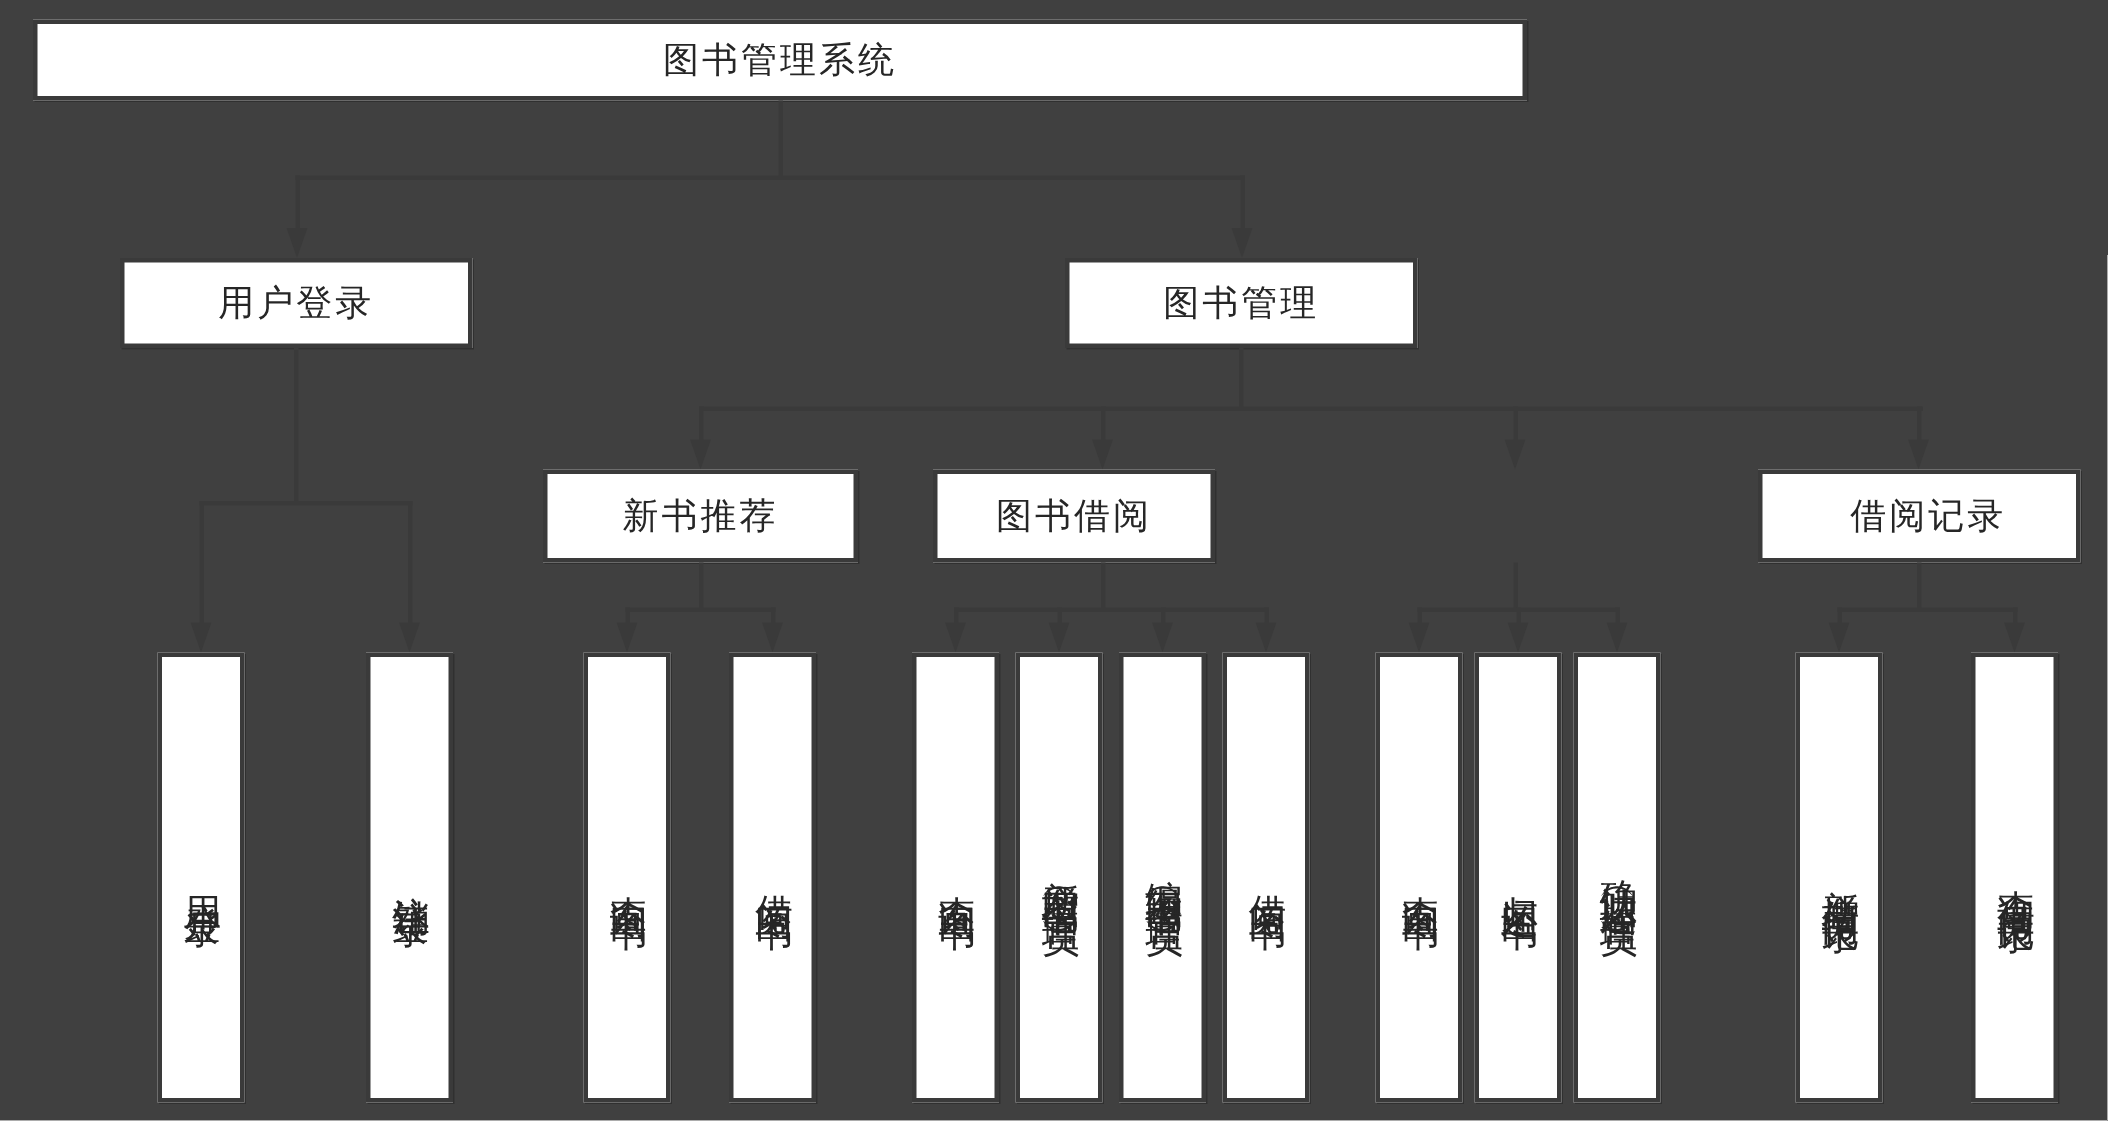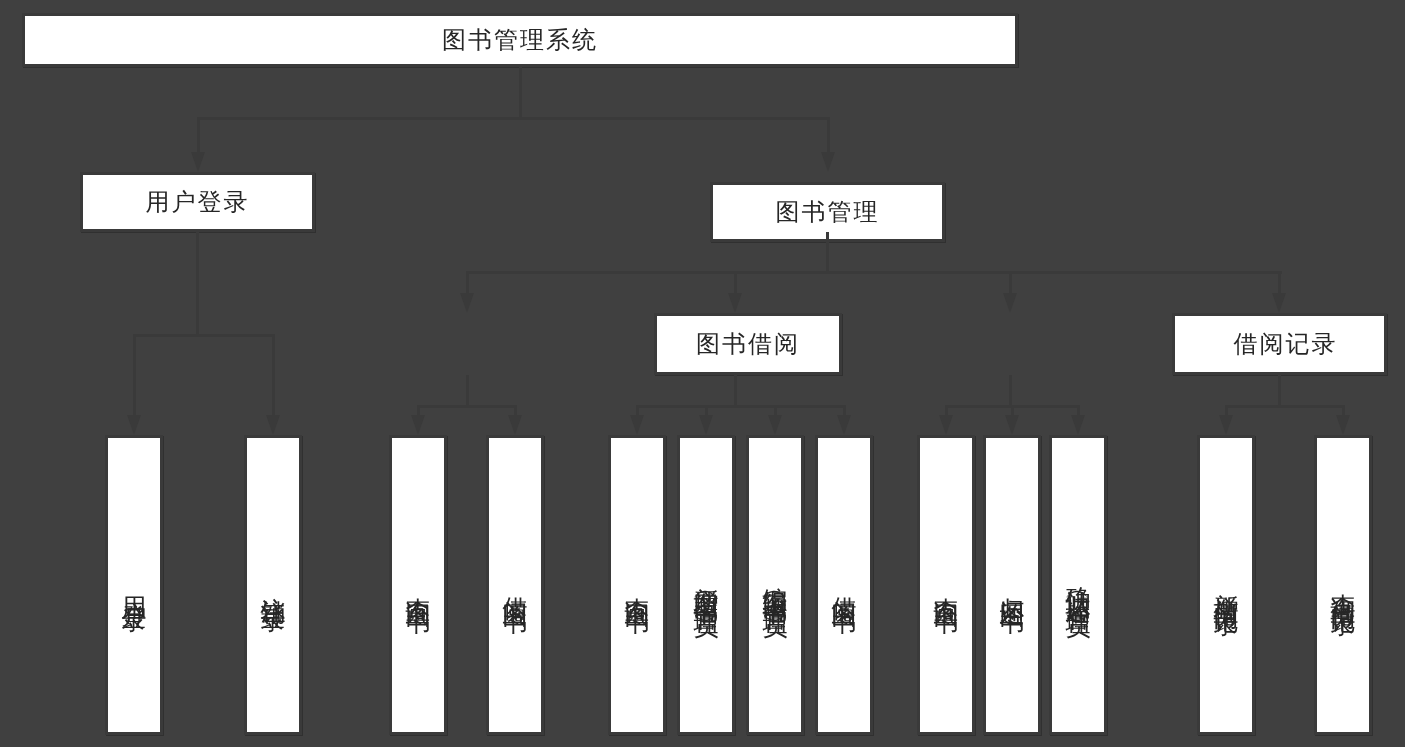--- a/index.html
+++ b/index.html
@@ -91,21 +91,21 @@
   <div class="lv" style="left:518.5px; top:67px; height:51px;"></div>
   <div class="lh" style="left:196.5px; top:116.5px; width:633px;"></div>
   <div class="lv" style="left:196.5px; top:116.5px; height:38px;"></div>
   <div class="lv" style="left:826.5px; top:116.5px; height:38px;"></div>
   <div class="ar" style="left:191px; top:152px;"></div>
   <div class="ar" style="left:821px; top:152px;"></div>
 
   <div class="hbox" style="left:80px; top:172px; width:235px; height:60px;">
     <span>用户登录</span>
   </div>
-  <div class="hbox" style="left:710px; top:182px; width:235px; height:60px;align-items:center;">
+  <div class="hbox" style="left:710px; top:172px; width:235px; height:60px;align-items:center;">
     <span>图书管理</span>
   </div>
 
   <div class="lv" style="left:196px; top:232px; height:103px;"></div>
   <div class="lh" style="left:132.5px; top:333.5px; width:142px;"></div>
   <div class="lv" style="left:132.5px; top:333.5px; height:84px;"></div>
   <div class="lv" style="left:271.5px; top:333.5px; height:84px;"></div>
   <div class="ar" style="left:127px; top:415px;"></div>
   <div class="ar" style="left:266px; top:415px;"></div>
 
@@ -113,21 +113,24 @@
   <div class="lh" style="left:465.5px; top:270.5px; width:816px;"></div>
   <div class="lv" style="left:465.5px; top:270.5px; height:25px;"></div>
   <div class="lv" style="left:733.5px; top:270.5px; height:25px;"></div>
   <div class="lv" style="left:1009px; top:270.5px; height:25px;"></div>
   <div class="lv" style="left:1278px; top:270.5px; height:25px;"></div>
   <div class="ar" style="left:460px; top:293px;"></div>
   <div class="ar" style="left:728px; top:293px;"></div>
   <div class="ar" style="left:1003px; top:293px;"></div>
   <div class="ar" style="left:1272px; top:293px;"></div>
 
-  <div class="hbox" style="left:654px; top:313px; width:188px; height:62px;">
+  <div class="hbox" style="left:362px; top:313px; width:210px; height:62px;">
+    <span>新书推荐</span>
+  </div>
+  <div class="hbox" style="left:622px; top:313px; width:188px; height:62px;">
     <span>图书借阅</span>
   </div>
   <div class="hbox" style="left:1172px; top:313px; width:215px; height:62px;padding-left:12px;">
     <span>借阅记录</span>
   </div>
 
   <div class="lv" style="left:465.5px; top:375px; height:31px;"></div>
   <div class="lh" style="left:416.5px; top:404.5px; width:100px;"></div>
   <div class="lv" style="left:416.5px; top:404.5px; height:13px;"></div>
   <div class="lv" style="left:513.5px; top:404.5px; height:13px;"></div>

